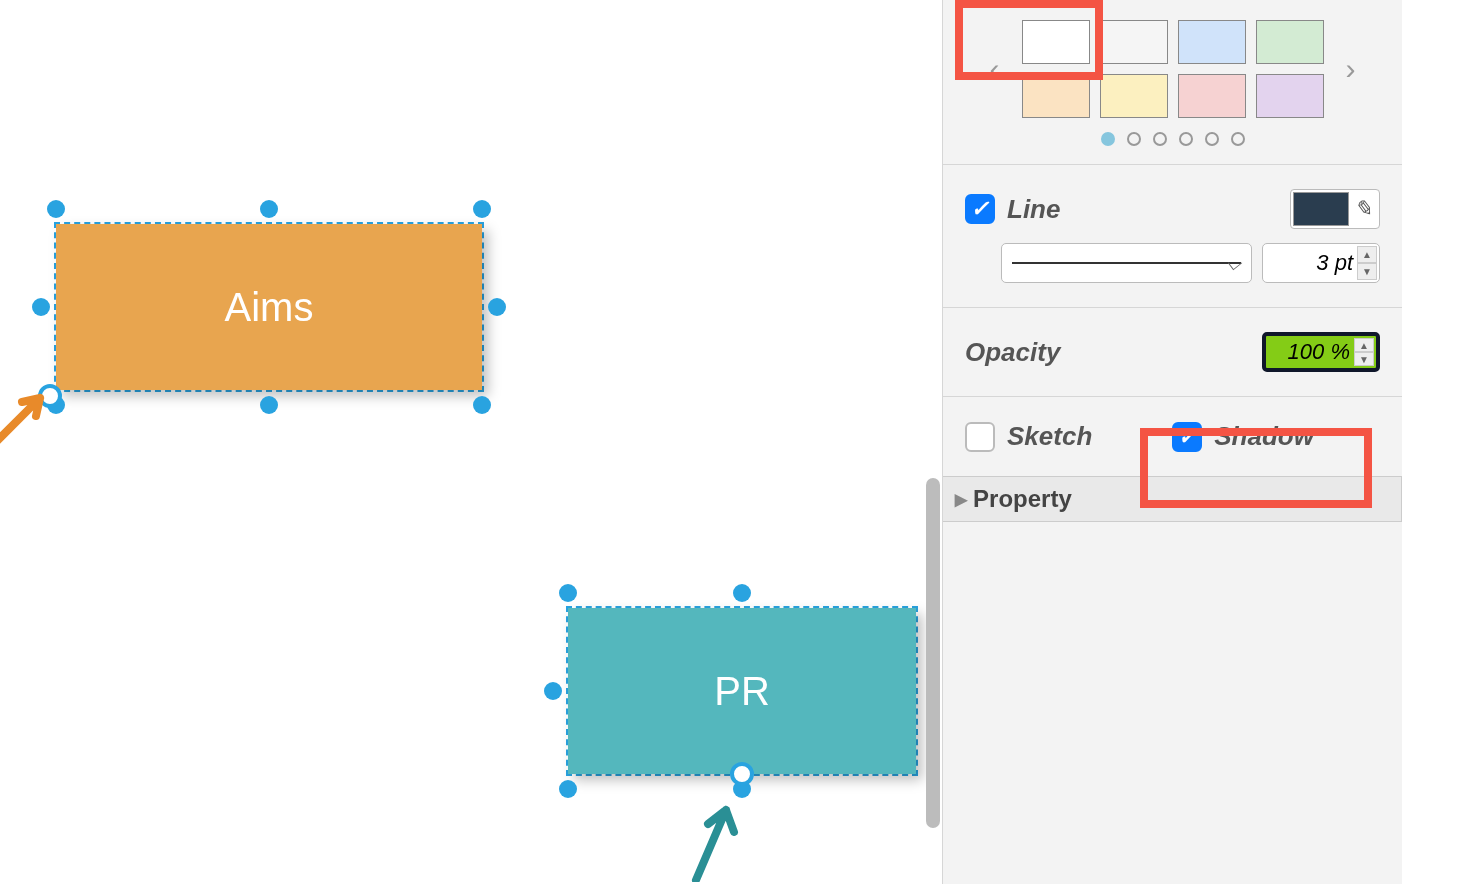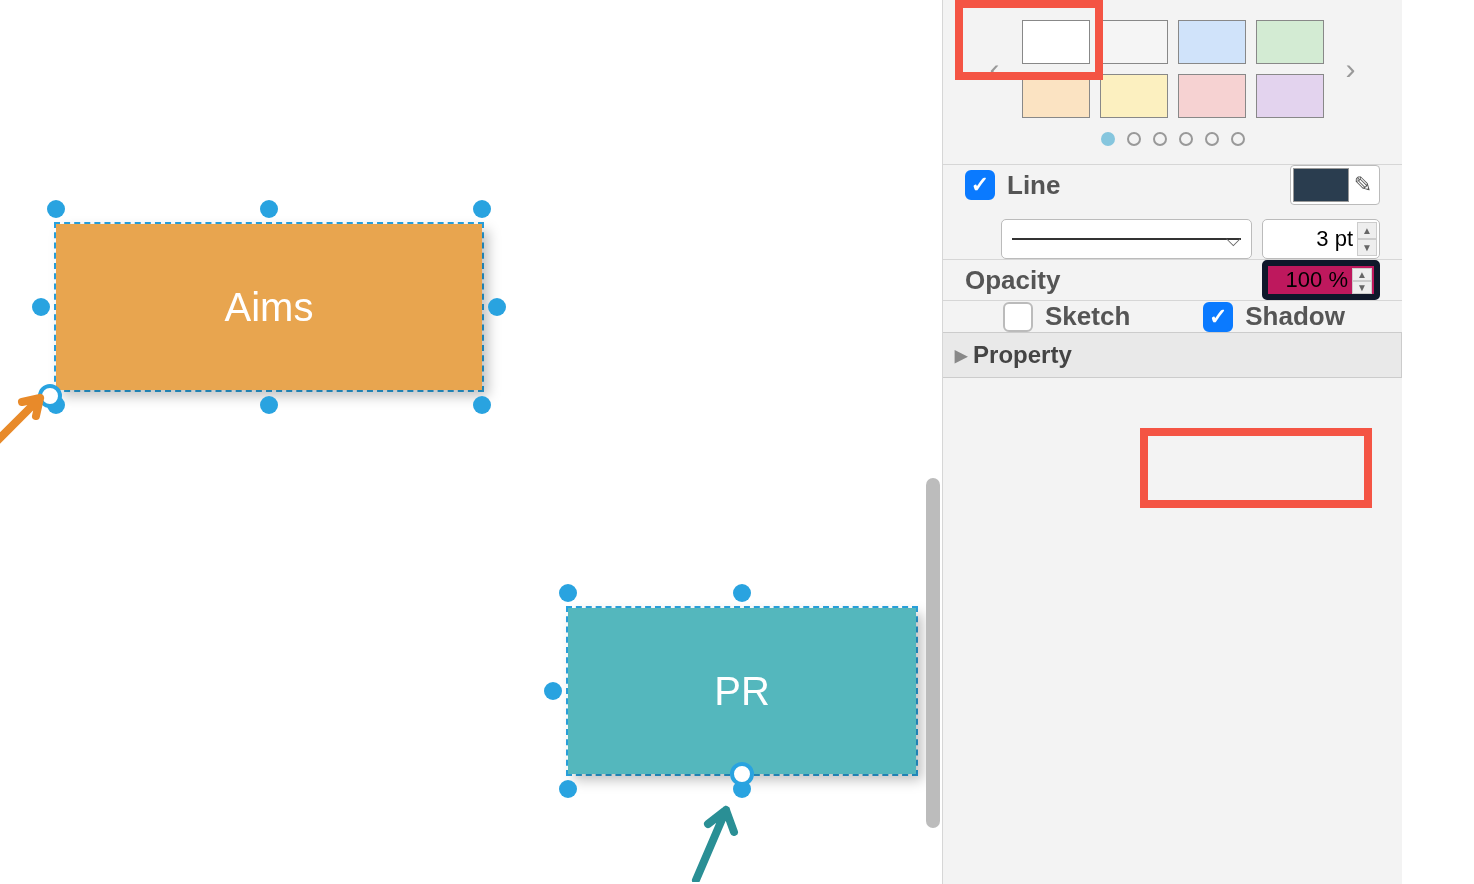--- a/index.html
+++ b/index.html
@@ -19,39 +19,39 @@
 
 .color-row { display: flex; align-items: center; justify-content: center; gap: 12px; padding: 20px 0 4px; }
 .swatch-grid { display: grid; grid-template-columns: repeat(4,68px); grid-template-rows: repeat(2,44px); gap: 10px 10px; }
 .swatch { border: 1px solid #888; cursor: pointer; }
 .chev { color: #999; font-size: 30px; cursor: pointer; padding: 0 10px; user-select: none; }
 
 .dots { display: flex; justify-content: center; gap: 12px; padding: 10px 0 18px; }
 .dot { width: 14px; height: 14px; border-radius: 50%; border: 2px solid #999; cursor: pointer; }
 .dot.active { background: #86c6de; border-color: #86c6de; }
 
-.section { border-top: 1px solid #d6d6d6; padding: 0 22px; }
+.section { border-top: 1px solid #d6d6d6; padding: 24px 22px; font-style: italic; }
 .row { display: flex; align-items: center; gap: 12px; }
 .cb { width: 30px; height: 30px; border-radius: 6px; border: 2px solid #bbb; display: inline-flex; align-items: center; justify-content: center; cursor: pointer; background: #fff; }
 .cb.checked { background: #0a7aff; border-color: #0a7aff; }
 .cb.checked::after { content: "✓"; color: #fff; font-size: 22px; font-weight: bold; }
 .lbl { font-size: 26px; color: #555; font-weight: 600; }
 .color-chip { width: 56px; height: 34px; background: #2a3d4f; border: 1px solid #999; }
 .eyedrop { width: 28px; text-align: center; font-size: 22px; color: #555; cursor: pointer; }
 .chip-wrap { display: flex; align-items: center; border: 1px solid #bbb; border-radius: 4px; background: #fff; padding: 2px; margin-left: auto; }
 
 .line-style { display: flex; gap: 10px; margin-top: 14px; padding-left: 36px; }
 .line-select { flex: 1; height: 40px; background: #fff; border: 1px solid #bbb; border-radius: 5px; display: flex; align-items: center; padding: 0 10px; cursor: pointer; position: relative; }
 .line-select::after { content: "⌵"; position: absolute; right: 10px; color: #666; font-size: 20px; }
 .line-prev { flex: 1; height: 2px; background: #333; }
 .pt-input { width: 118px; height: 40px; background: #fff; border: 1px solid #bbb; border-radius: 5px; display: flex; align-items: center; justify-content: flex-end; padding-right: 26px; font-size: 22px; position: relative; }
 .stepper { position: absolute; right: 2px; top: 2px; bottom: 2px; width: 20px; display: flex; flex-direction: column; }
 .step { flex: 1; font-size: 10px; color: #666; display: flex; align-items: center; justify-content: center; cursor: pointer; background: #eee; border: 1px solid #ccc; }
 
-.opacity-input { width: 118px; height: 40px; background: #be185d; border: 6px solid #0f172a; border-radius: 5px; display: flex; align-items: center; justify-content: flex-end; padding-right: 26px; font-size: 22px; position: relative; margin-left: auto; }
+.opacity-input { width: 118px; height: 40px; background: #84cc16; border: 4px solid #0f172a; border-radius: 5px; display: flex; align-items: center; justify-content: flex-end; padding-right: 26px; font-size: 22px; position: relative; margin-left: auto; }
 
 .shadow-highlight { position: absolute; right: 30px; top: 428px; width: 232px; height: 80px; border: 8px solid #f45444; pointer-events: none; }
 
 .prop-header { display: flex; background: #e9e9e9; border-top: 1px solid #ccc; border-bottom: 1px solid #ccc; }
 .prop-col { flex: 1; padding: 8px 12px; font-size: 24px; font-weight: 700; color: #444; }
 .prop-col:first-child { border-right: 1px solid #ccc; }
 .tri { display: inline-block; margin-right: 6px; color: #888; }
 
 
 .shape { position: absolute; border: 2px dashed #29a3e0; display: flex; align-items: center; justify-content: center; }
@@ -164,21 +164,21 @@
         <span>100 %</span>
         <div class="stepper">
           <div class="step">▲</div>
           <div class="step">▼</div>
         </div>
       </div>
     </div>
   </div>
 
   <div class="section">
-    <div class="row" style="gap:17px;margin-left:38px;">
+    <div class="row" style="gap:24px;">
       <span style="display:flex; align-items:center; gap:12px;">
         <span class="cb"></span>
         <span class="lbl">Sketch</span>
       </span>
       <span style="display:flex; align-items:center; gap:12px; margin-left:56px;">
         <span class="cb checked"></span>
         <span class="lbl">Shadow</span>
       </span>
     </div>
   </div>

